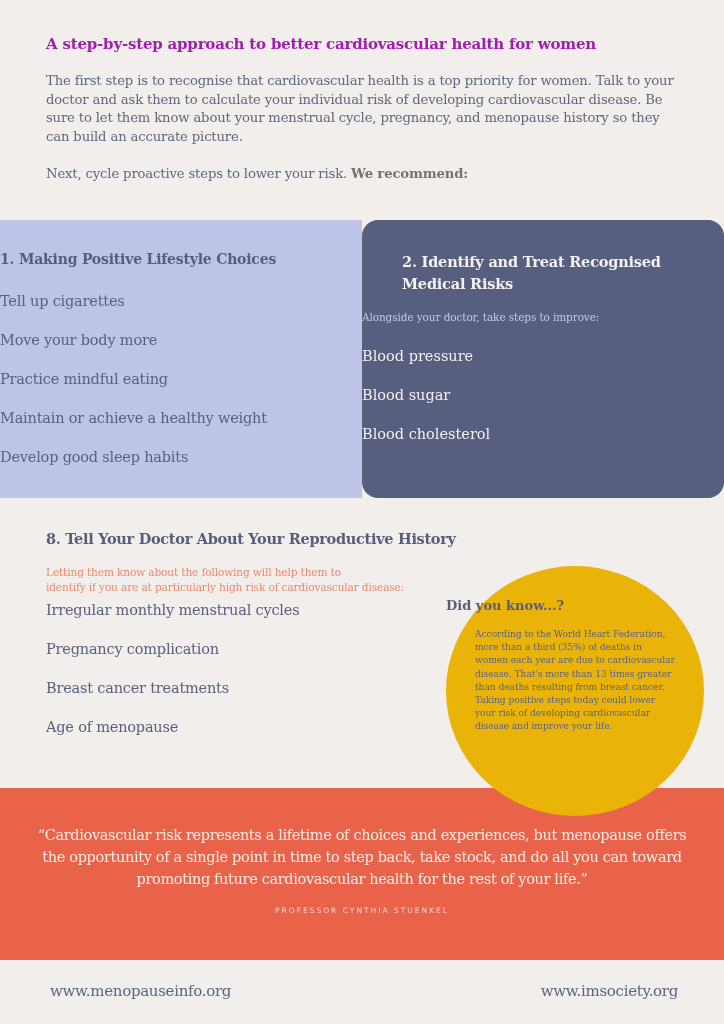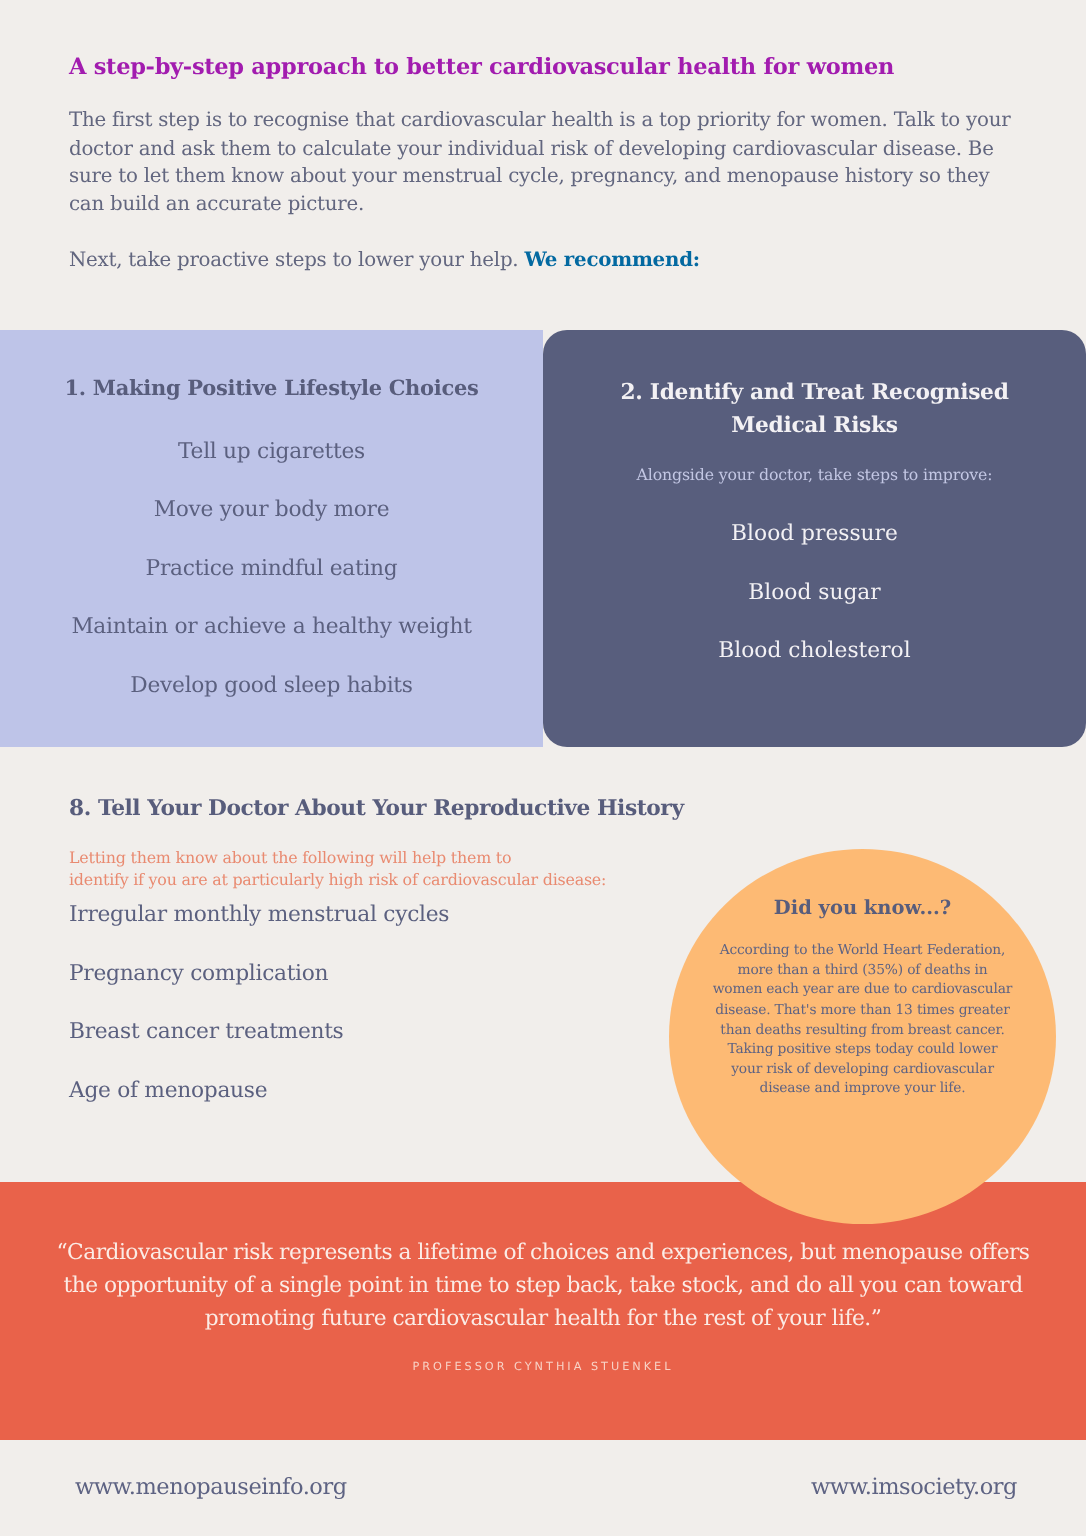--- a/index.html
+++ b/index.html
@@ -15,25 +15,24 @@
     }
     .intro h1 {
       font-size: 15px; font-weight: bold; letter-spacing: -0.2px;
       color: #a21caf;
     }
     .intro p {
       font-size: 13.2px; line-height: 18.5px; margin-top: 19px;
       color: #62667f; letter-spacing: -0.15px;
     }
     .intro p.next { margin-top: 19px; }
-    .intro p b { color: #0369a1; }
+    .intro p b { color: #737373; }
 
     .panel {
       position: absolute; top: 220px; height: 278px;
-      text-align: center;
     }
     .panel-left { left: 0; width: 362px; background: #bec4e8; }
     .panel-right { left: 362px; width: 362px; background: #585e7d; border-radius: 16px; }
     .panel h2 {
       font-size: 14px; font-weight: bold; color: #585d7c;
       letter-spacing: -0.2px; line-height: 22px;
     }
     .panel-left h2 { margin-top: 28px; }
     .panel-left ul { list-style: none; margin-top: 12px; }
     .panel-left li {
@@ -71,21 +70,21 @@
       font-size: 14.5px; line-height: 22px; color: #fbece6;
       margin: 36px auto 0; width: 660px; letter-spacing: -0.35px;
     }
     .quote-band .author {
       font-family: "DejaVu Sans", "Liberation Sans", sans-serif;
       font-size: 7.5px; letter-spacing: 2px; color: #f8d2c6; margin-top: 16px;
     }
 
     .circle {
       position: absolute; left: 446px; top: 566px; width: 258px; height: 250px;
-      border-radius: 50%; background: #fdba74; text-align: center;
+      border-radius: 50%; background: #eab308; 
       z-index: 2;
     }
     .circle h3 {
       font-size: 13px; font-weight: bold; color: #585d7c; margin-top: 32px;
     }
     .circle p {
       font-size: 9.2px; line-height: 13.2px; color: #5e6383;
       width: 200px; margin: 14px auto 0; letter-spacing: -0.1px;
     }
 
@@ -98,21 +97,21 @@
     }
     .footer .left { left: 50px; }
     .footer .right { right: 46px; }
   </style>
 </head>
 <body>
 
 <section class="intro">
   <h1>A step-by-step approach to better cardiovascular health for women</h1>
   <p>The first step is to recognise that cardiovascular health is a top priority for women. Talk to your doctor and ask them to calculate your individual risk of developing cardiovascular disease. Be sure to let them know about your menstrual cycle, pregnancy, and menopause history so they can build an accurate picture.</p>
-  <p class="next"><span>Next, take proactive steps to lower your help. </span><b>We recommend:</b></p>
+  <p class="next"><span>Next, cycle proactive steps to lower your risk. </span><b>We recommend:</b></p>
 </section>
 
 <section class="panel panel-left">
   <h2>1. Making Positive Lifestyle Choices</h2>
   <ul>
     <li>Tell up cigarettes</li>
     <li>Move your body more</li>
     <li>Practice mindful eating</li>
     <li>Maintain or achieve a healthy weight</li>
     <li>Develop good sleep habits</li>

